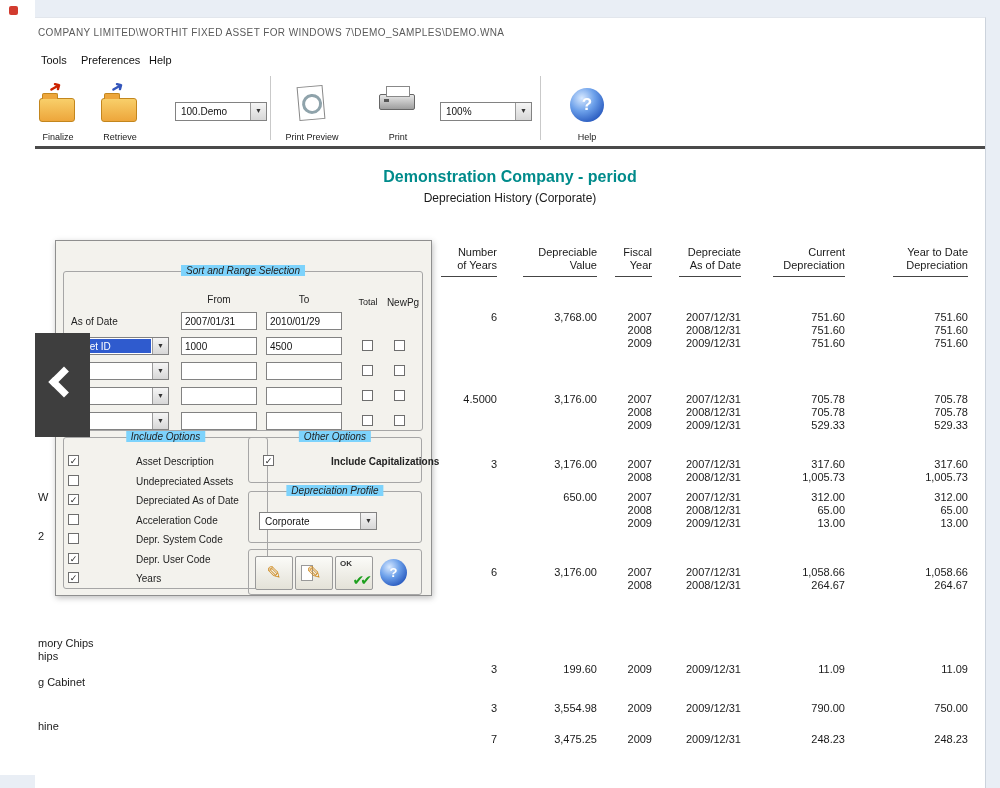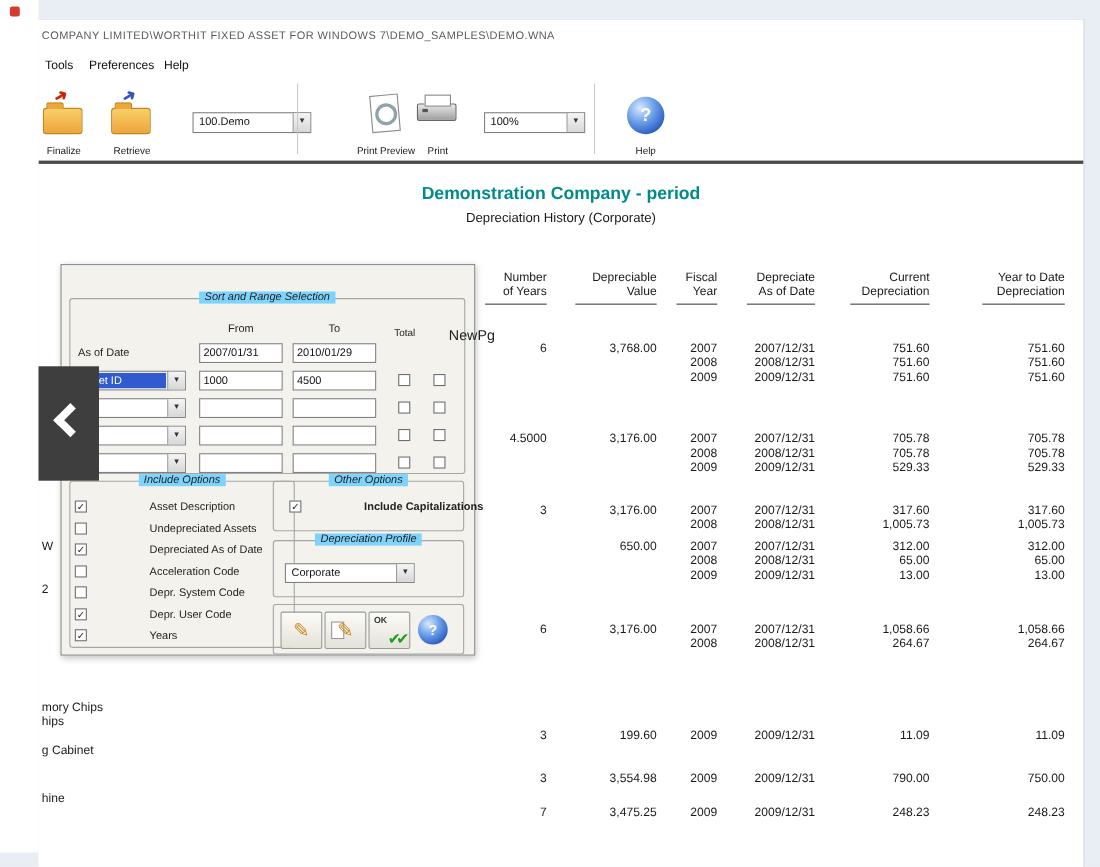--- a/index.html
+++ b/index.html
@@ -47,24 +47,24 @@
   #tb-retrieve { left:50px;  width:70px; }
   #tb-finalize .folder, #tb-retrieve .folder { left:16px; top:22px; }
   #tb-finalize .tb-arrow, #tb-retrieve .tb-arrow { left:26px; top:2px; }
 
   .dd { position:absolute; background:#fff; border:1px solid #828282; }
   .dd-text { position:absolute; left:1px; top:1px; right:17px; bottom:1px; padding:2px 0 0 4px; font-size:10px; color:#111; overflow:hidden; white-space:nowrap; }
   .dd-text.selected { background:#2f5bce; color:#fff; }
   .dd-btn { position:absolute; right:0; top:0; width:16px; bottom:0; background:linear-gradient(#f5f5f5,#d7d7d7);
             border-left:1px solid #9a9a9a; font-size:7px; color:#333; text-align:center; line-height:16px; }
   .tb-dd { top:30px; height:19px; }
-  #tb-company { left:140px; width:108px; }
+  #tb-company { left:140px; width:92px; }
   #tb-zoom    { left:405px; width:92px; }
 
-  #tb-preview { left:243px; width:68px;margin-left:39px; }
+  #tb-preview { left:243px; width:68px; }
   .pp-page { position:absolute; left:20px; top:10px; width:26px; height:34px; background:#fff; border:1px solid #888; transform:rotate(-5deg); }
   .pp-page::before { content:""; position:absolute; left:3px; top:7px; width:14px; height:14px; border:3px solid #8fa3ab; border-radius:50%; }
 
   #tb-print { left:330px; width:66px; }
   .printer { position:absolute; left:14px; top:18px; width:36px; height:16px; background:linear-gradient(#e8e8e8,#9e9e9e); border:1px solid #666; border-radius:2px; }
   .printer::before { content:""; position:absolute; left:6px; top:-9px; width:22px; height:9px; background:#fff; border:1px solid #888; }
   .printer::after { content:""; position:absolute; left:4px; top:4px; width:5px; height:3px; background:#555; }
 
   #tb-help { left:518px; width:68px; }
   .help-ball { position:absolute; left:17px; top:12px; width:34px; height:34px; border-radius:50%;
@@ -106,21 +106,21 @@
   #dialog-close { position:absolute; right:5px; top:3px; width:16px; height:16px; text-align:center; line-height:16px; font-size:11px; color:#333; cursor:pointer; }
 
   .groupbox { position:absolute; border:1px solid #a6a6a6; border-radius:3px; }
   .legend { position:absolute; top:-7px; left:50%; transform:translateX(-50%); background:#7dd3fc; padding:0 5px; white-space:nowrap; font-size:10px; color:#222;font-style:italic; }
 
   #sort-group { left:7px; top:30px; width:360px; height:160px; }
   .colhdr { position:absolute; top:22px; text-align:center; color:#222; }
   #lbl-from  { left:117px; width:76px; }
   #lbl-to    { left:202px; width:76px; }
   #lbl-total { left:288px; width:32px; font-size:9px; top:25px; }
-  #lbl-newpg { left:320px; width:38px; font-size:13px; top:25px;margin-left:24px; }
+  #lbl-newpg { left:320px; width:38px; font-size:10px; top:25px; }
 
   .srow { position:absolute; left:0; width:100%; height:20px; }
   .sr-label { position:absolute; left:7px; top:4px; color:#222; }
   .sr-dd { left:3px; top:0; width:102px; height:18px; }
   .sr-input { position:absolute; top:0; width:76px; height:18px; border:1px solid #828282; background:#fff;
     font-family:inherit; font-size:10px; color:#111; padding:1px 3px; }
   .sr-from { left:117px; } .sr-to { left:202px; }
   .cb { position:absolute; top:3px; width:11px; height:11px; background:#fff; border:1px solid #6e6e6e;
     font-size:9px; line-height:10px; text-align:center; color:#222; }
   .cb-total { left:298px; } .cb-newpg { left:330px; }

